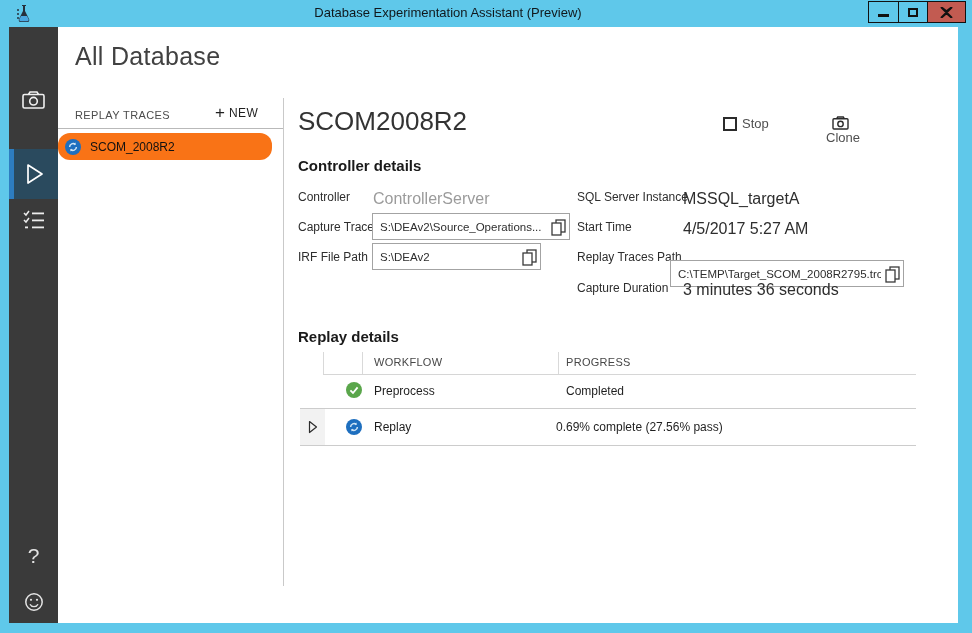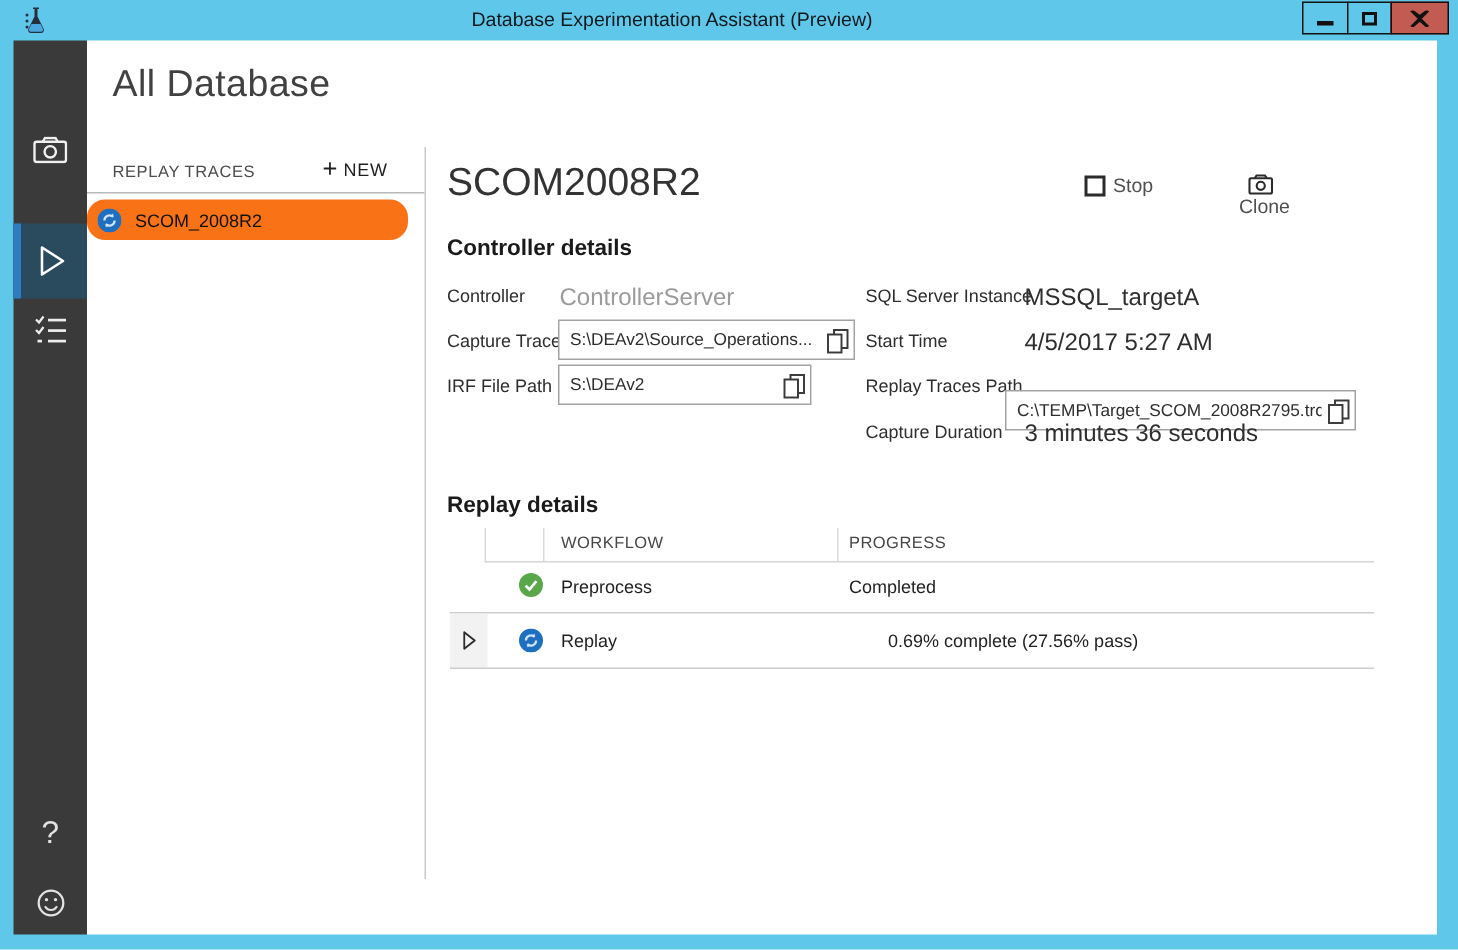--- a/index.html
+++ b/index.html
@@ -246,17 +246,17 @@
       </svg>
     </div>
     <svg class="rowicon" style="left:346px; top:419px;" viewBox="0 0 16 16">
       <circle cx="8" cy="8" r="8" fill="#1E6FBF"></circle>
       <path d="M4.6 8 a3.4 3.4 0 0 1 5.8 -2.4" fill="none" stroke="#cfe4f5" stroke-width="1.5"></path>
       <path d="M11.4 8 a3.4 3.4 0 0 1 -5.8 2.4" fill="none" stroke="#cfe4f5" stroke-width="1.5"></path>
       <path d="M10.4 3.4 l0.2 2.4 -2.3 -0.6 z" fill="#cfe4f5"></path>
       <path d="M5.6 12.6 l-0.2 -2.4 2.3 0.6 z" fill="#cfe4f5"></path>
     </svg>
     <div class="cell" style="left:374px; top:420px;">Replay</div>
-    <div class="cell" style="left:592px; top:420px;">0.69% complete (27.56% pass)</div>
+    <div class="cell" style="left:556px; top:420px;">0.69% complete (27.56% pass)</div>
   </div>
   <div class="hline" style="left:300px; top:445px; width:616px; background:#cccccc;"></div>
 
 </div>
 
 </body></html>

